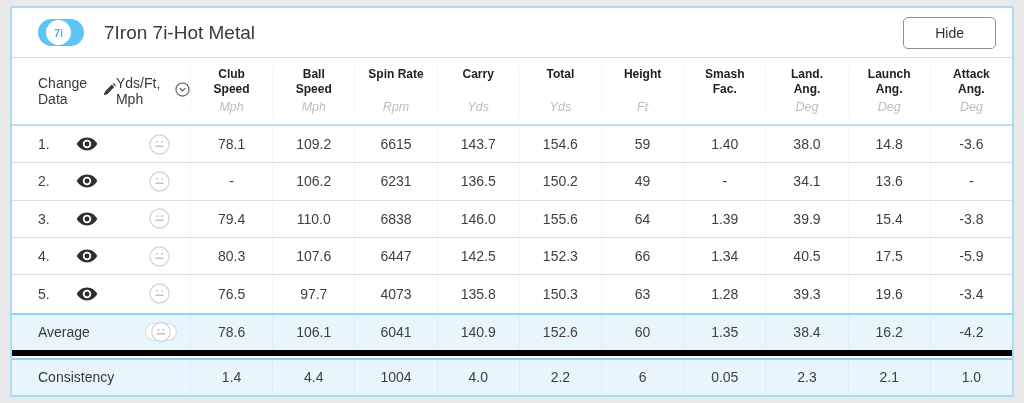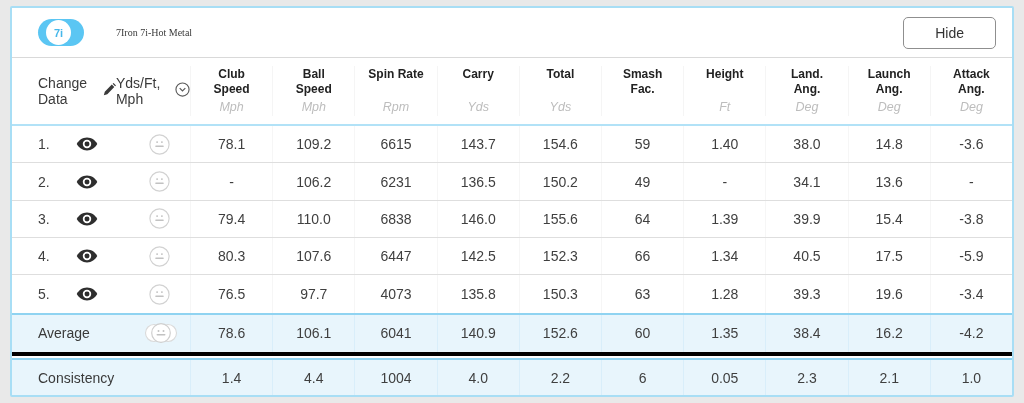--- a/index.html
+++ b/index.html
@@ -29,21 +29,21 @@
     width: 46px; height: 27px; border-radius: 14px;
     background: #5bc6f3; position: relative; cursor: pointer; flex: 0 0 auto;
   }
   .toggle .knob {
     position: absolute; right: 13px; top: 1px;
     width: 25px; height: 25px; border-radius: 50%;
     background: #fff;
     display: flex; align-items: center; justify-content: center;
     color: #45b7ea; font-size: 11px; font-weight: bold;
   }
-  .title { margin-left: 32px; font-size: 10px; color: #3a3a3a; font-family: Liberation Serif, serif; }
+  .title { margin-left: 20px; font-size: 19px; color: #3a3a3a; }
   .hide-btn {
     margin-left: auto;
     background: #fff; border: 1px solid #8f8f8f; border-radius: 5px;
     padding: 7px 31px; font-size: 14px; color: #333;
     font-family: "Liberation Sans", sans-serif; cursor: pointer;
   }
   
   .grid-row { display: grid; grid-template-columns: 178px repeat(10, 1fr); }
   
   .thead {
@@ -74,21 +74,21 @@
     font-size: 14px; color: #3f3f3f; border-left: 1px solid #f6f6f6;
   }
   .td-first { justify-content: flex-start; padding-left: 26px; border-left: none; }
   .rownum { width: 32px; font-size: 14px; color: #3f3f3f; }
   .eye { margin-left: 6px; display: inline-flex; cursor: pointer; }
   .circ { margin-left: 50px; display: inline-flex; cursor: pointer; }
   
   .tr-avg {
     height: 44px; align-items: center;
     background: #e8f5fc;
-    border-top: 2px solid #8fd3f1; border-bottom: 4px solid #000000;
+    border-top: 2px solid #8fd3f1; border-bottom: 6px solid #000000;
   }
   .tr-cons {
     flex: 1 1 auto; min-height: 37px; align-items: center;
     background: #e8f5fc;
     border-top: 2px solid #8fd3f1; margin-top: 2px;
   }
   .tr-avg .td, .tr-cons .td { border-left: 1px solid #d9eefa; }
   .tr-avg .td-first, .tr-cons .td-first { border-left: none; }
   .sum-label { font-size: 14px; color: #3a3a3a; }
   .avg-icon { margin-left: 54px; display: inline-flex; cursor: pointer; }
@@ -142,27 +142,27 @@
       </div>
     <div class="th">
         <span class="th-name">Carry</span>
         <span class="th-unit">Yds</span>
       </div>
     <div class="th">
         <span class="th-name">Total</span>
         <span class="th-unit">Yds</span>
       </div>
     <div class="th">
+        <span class="th-name">Height</span>
+        <span class="th-unit">Ft</span>
+      </div>
+    <div class="th">
         <span class="th-name">Smash
 Fac.</span>
         <span class="th-unit"></span>
-      </div>
-    <div class="th">
-        <span class="th-name">Height</span>
-        <span class="th-unit">Ft</span>
       </div>
     <div class="th">
         <span class="th-name">Land.
 Ang.</span>
         <span class="th-unit">Deg</span>
       </div>
     <div class="th">
         <span class="th-name">Launch
 Ang.</span>
         <span class="th-unit">Deg</span>

